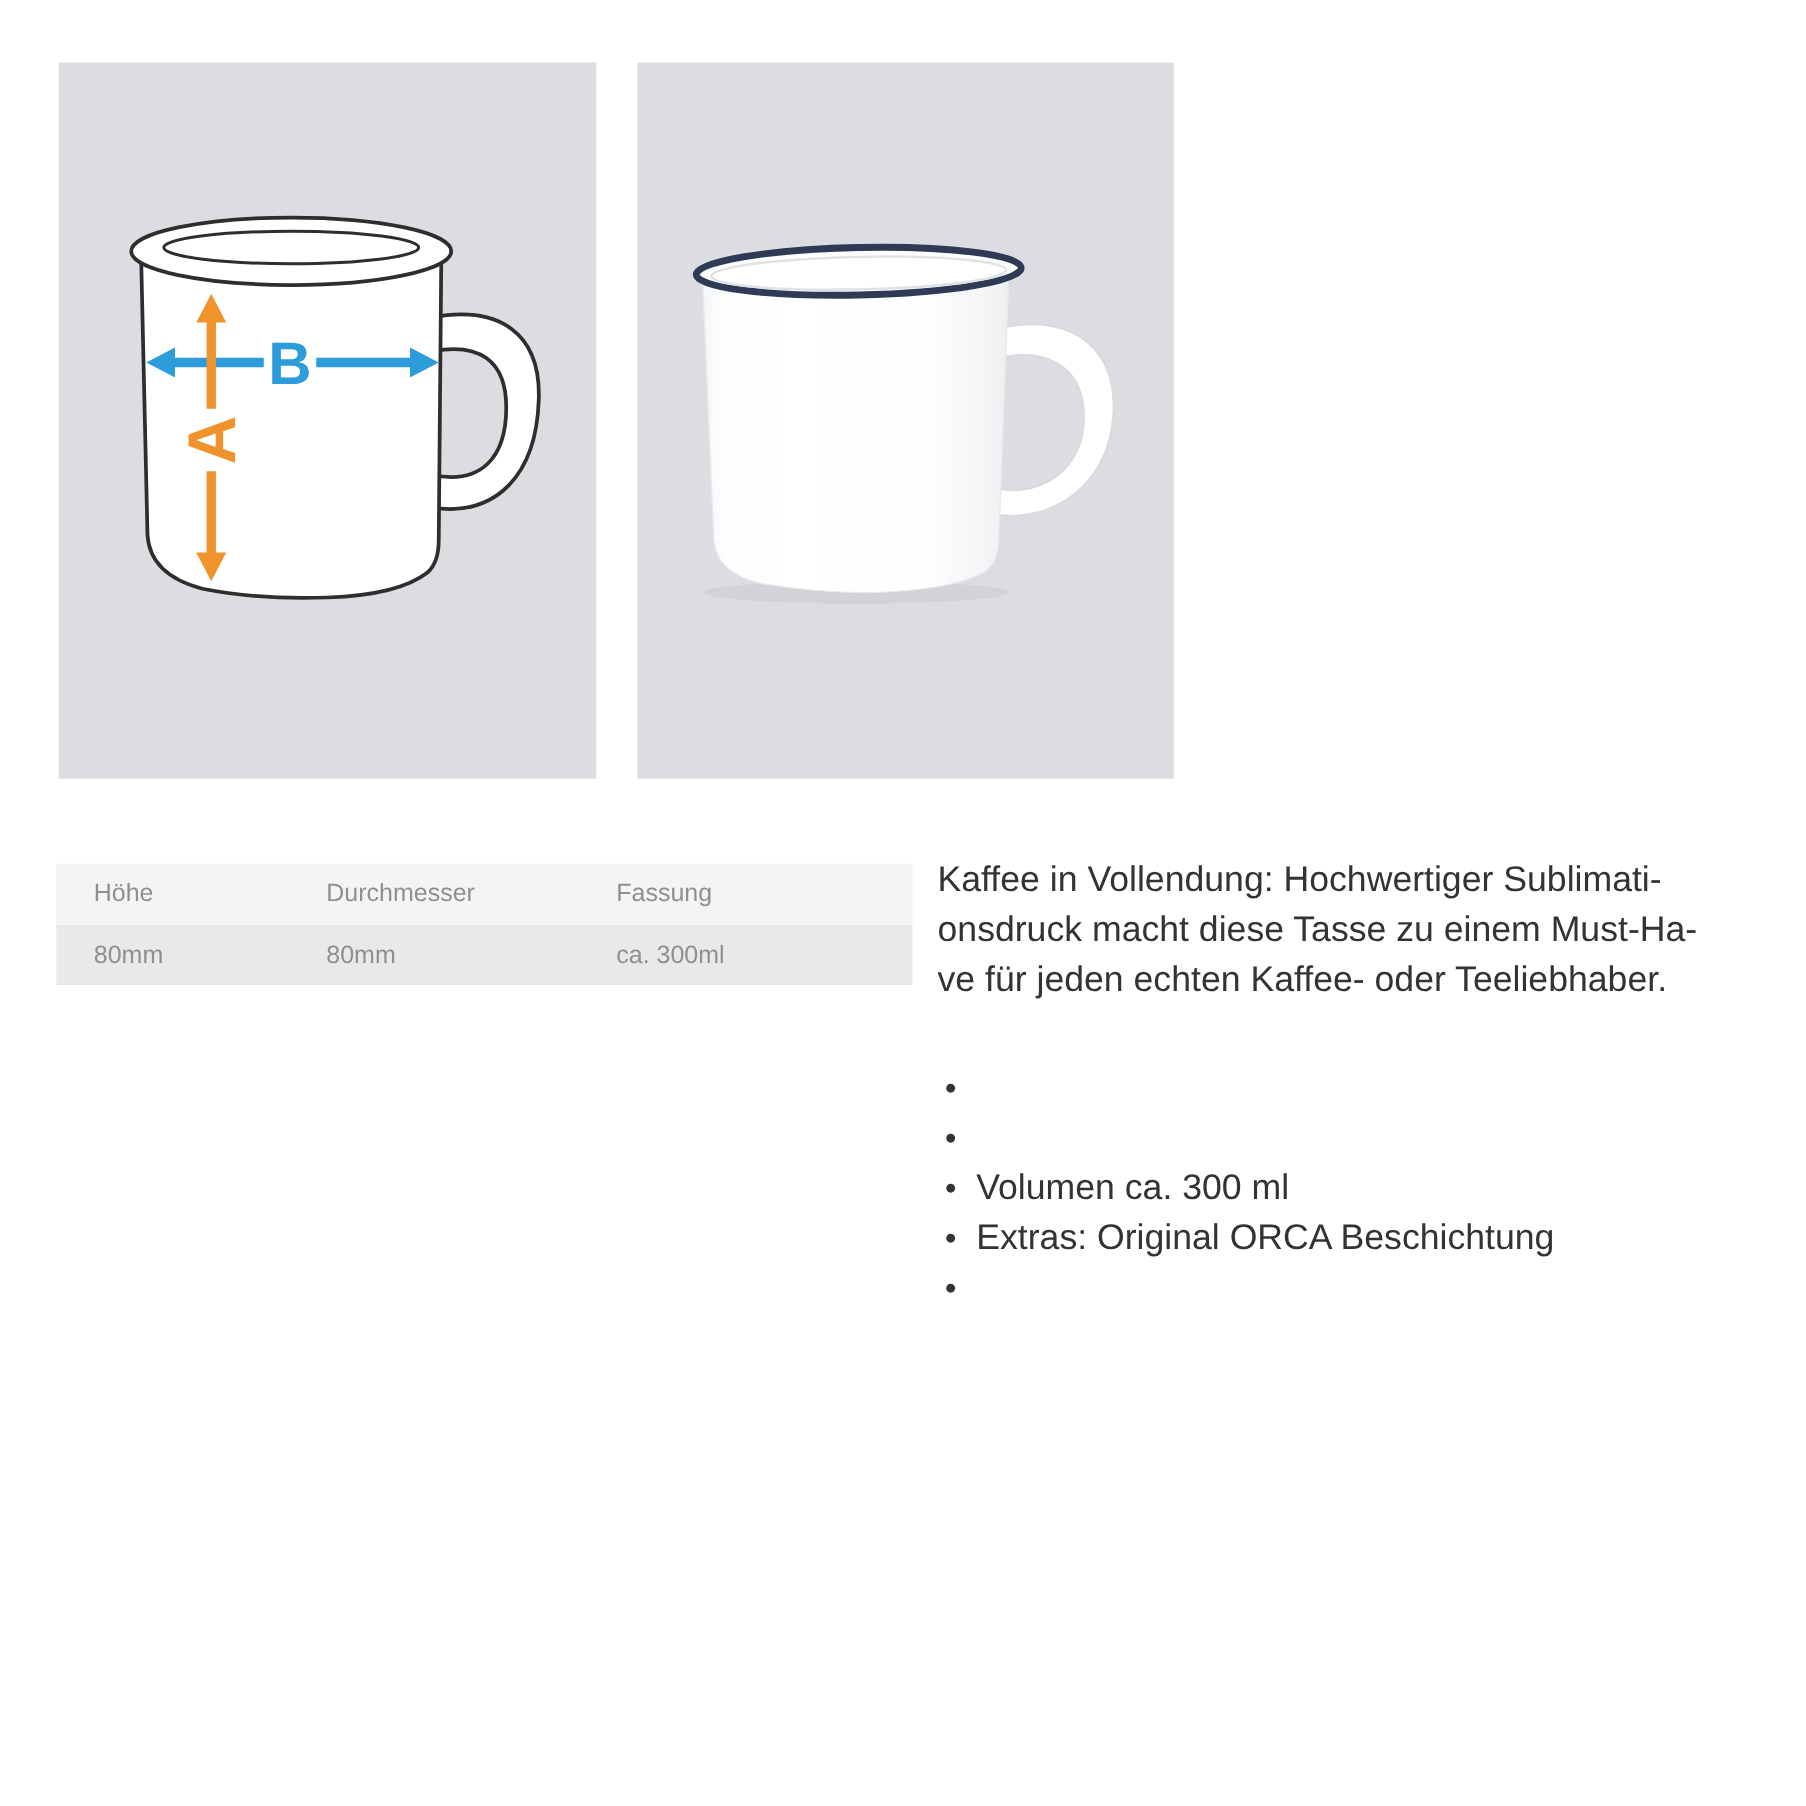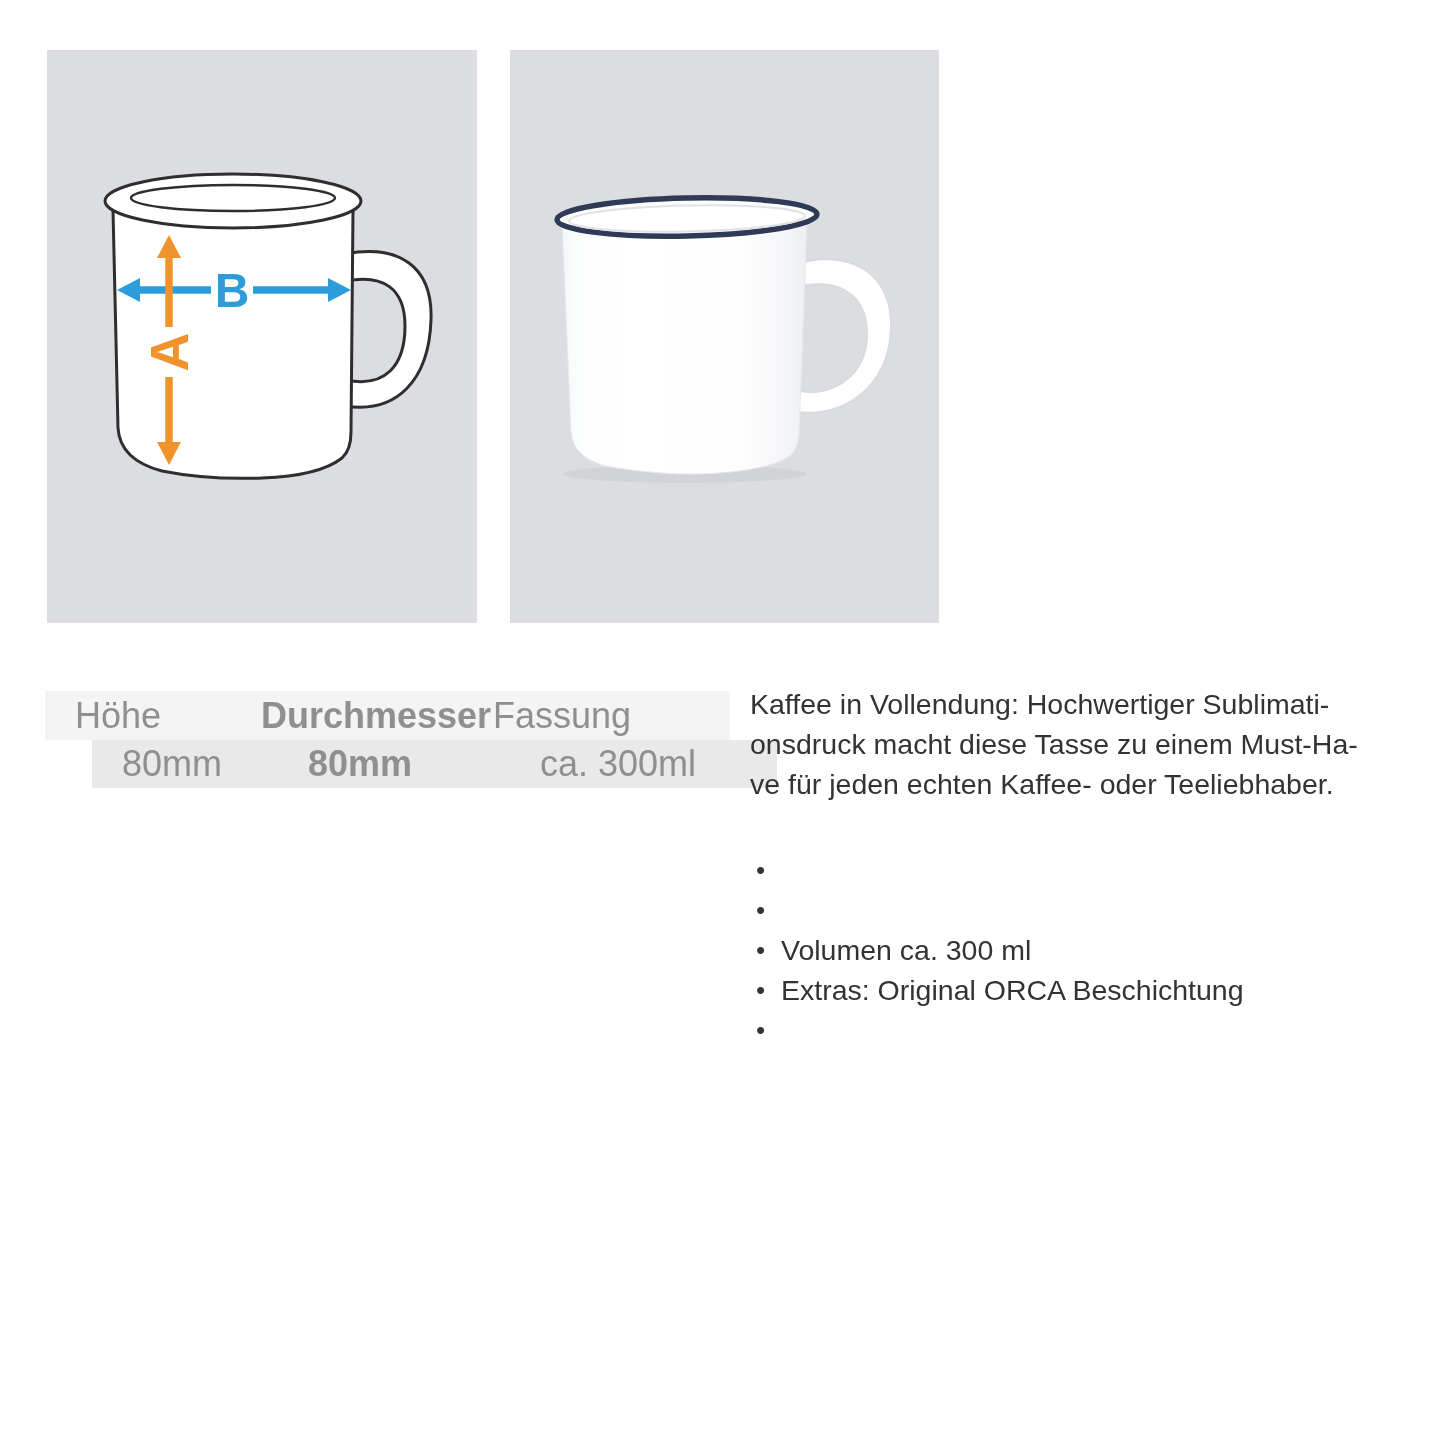--- a/index.html
+++ b/index.html
@@ -42,28 +42,28 @@
   
   .photo-shadow{fill:rgba(0,0,0,0.045);}
   .photo-handle{fill:#ffffff;stroke:#d9dbde;stroke-width:2;}
   .photo-body{fill:url(#bodyGrad);stroke:#e6e8ea;stroke-width:1;}
   .photo-rim{fill:#fdfdfe;stroke:var(--navy);stroke-width:5.5;}
   .photo-rim-inner{fill:#ffffff;stroke:#e0e3e6;stroke-width:2;}
 
   
   .dimensions-table{
     position:absolute;left:45px;top:691px;width:685px;
-    font-size:36px;color:var(--tbl-text);
+    font-size:20px;color:var(--tbl-text);
   }
   .t-row{position:relative;width:100%;}
   .t-head{height:49px;line-height:49px;background:var(--tbl-head);}
-  .t-body{height:48px;line-height:48px;background:var(--tbl-row);margin-left:47px;}
+  .t-body{height:48px;line-height:48px;background:var(--tbl-row);}
   .t-row span{position:absolute;top:0;white-space:pre;}
   .t-row .c1{left:30px;}
-  .t-row .c2{left:216px;font-weight:bold;}
+  .t-row .c2{left:216px;}
   .t-row .c3{left:448px;}
 
   
   .description{
     position:absolute;left:750px;top:684px;width:700px;
     color:var(--ink);font-size:28.5px;line-height:40px;
   }
   .intro{margin:0;padding:0;}
   .intro .line{display:block;white-space:pre;}
   .features{list-style:none;margin:46px 0 0 0;padding:0;}

